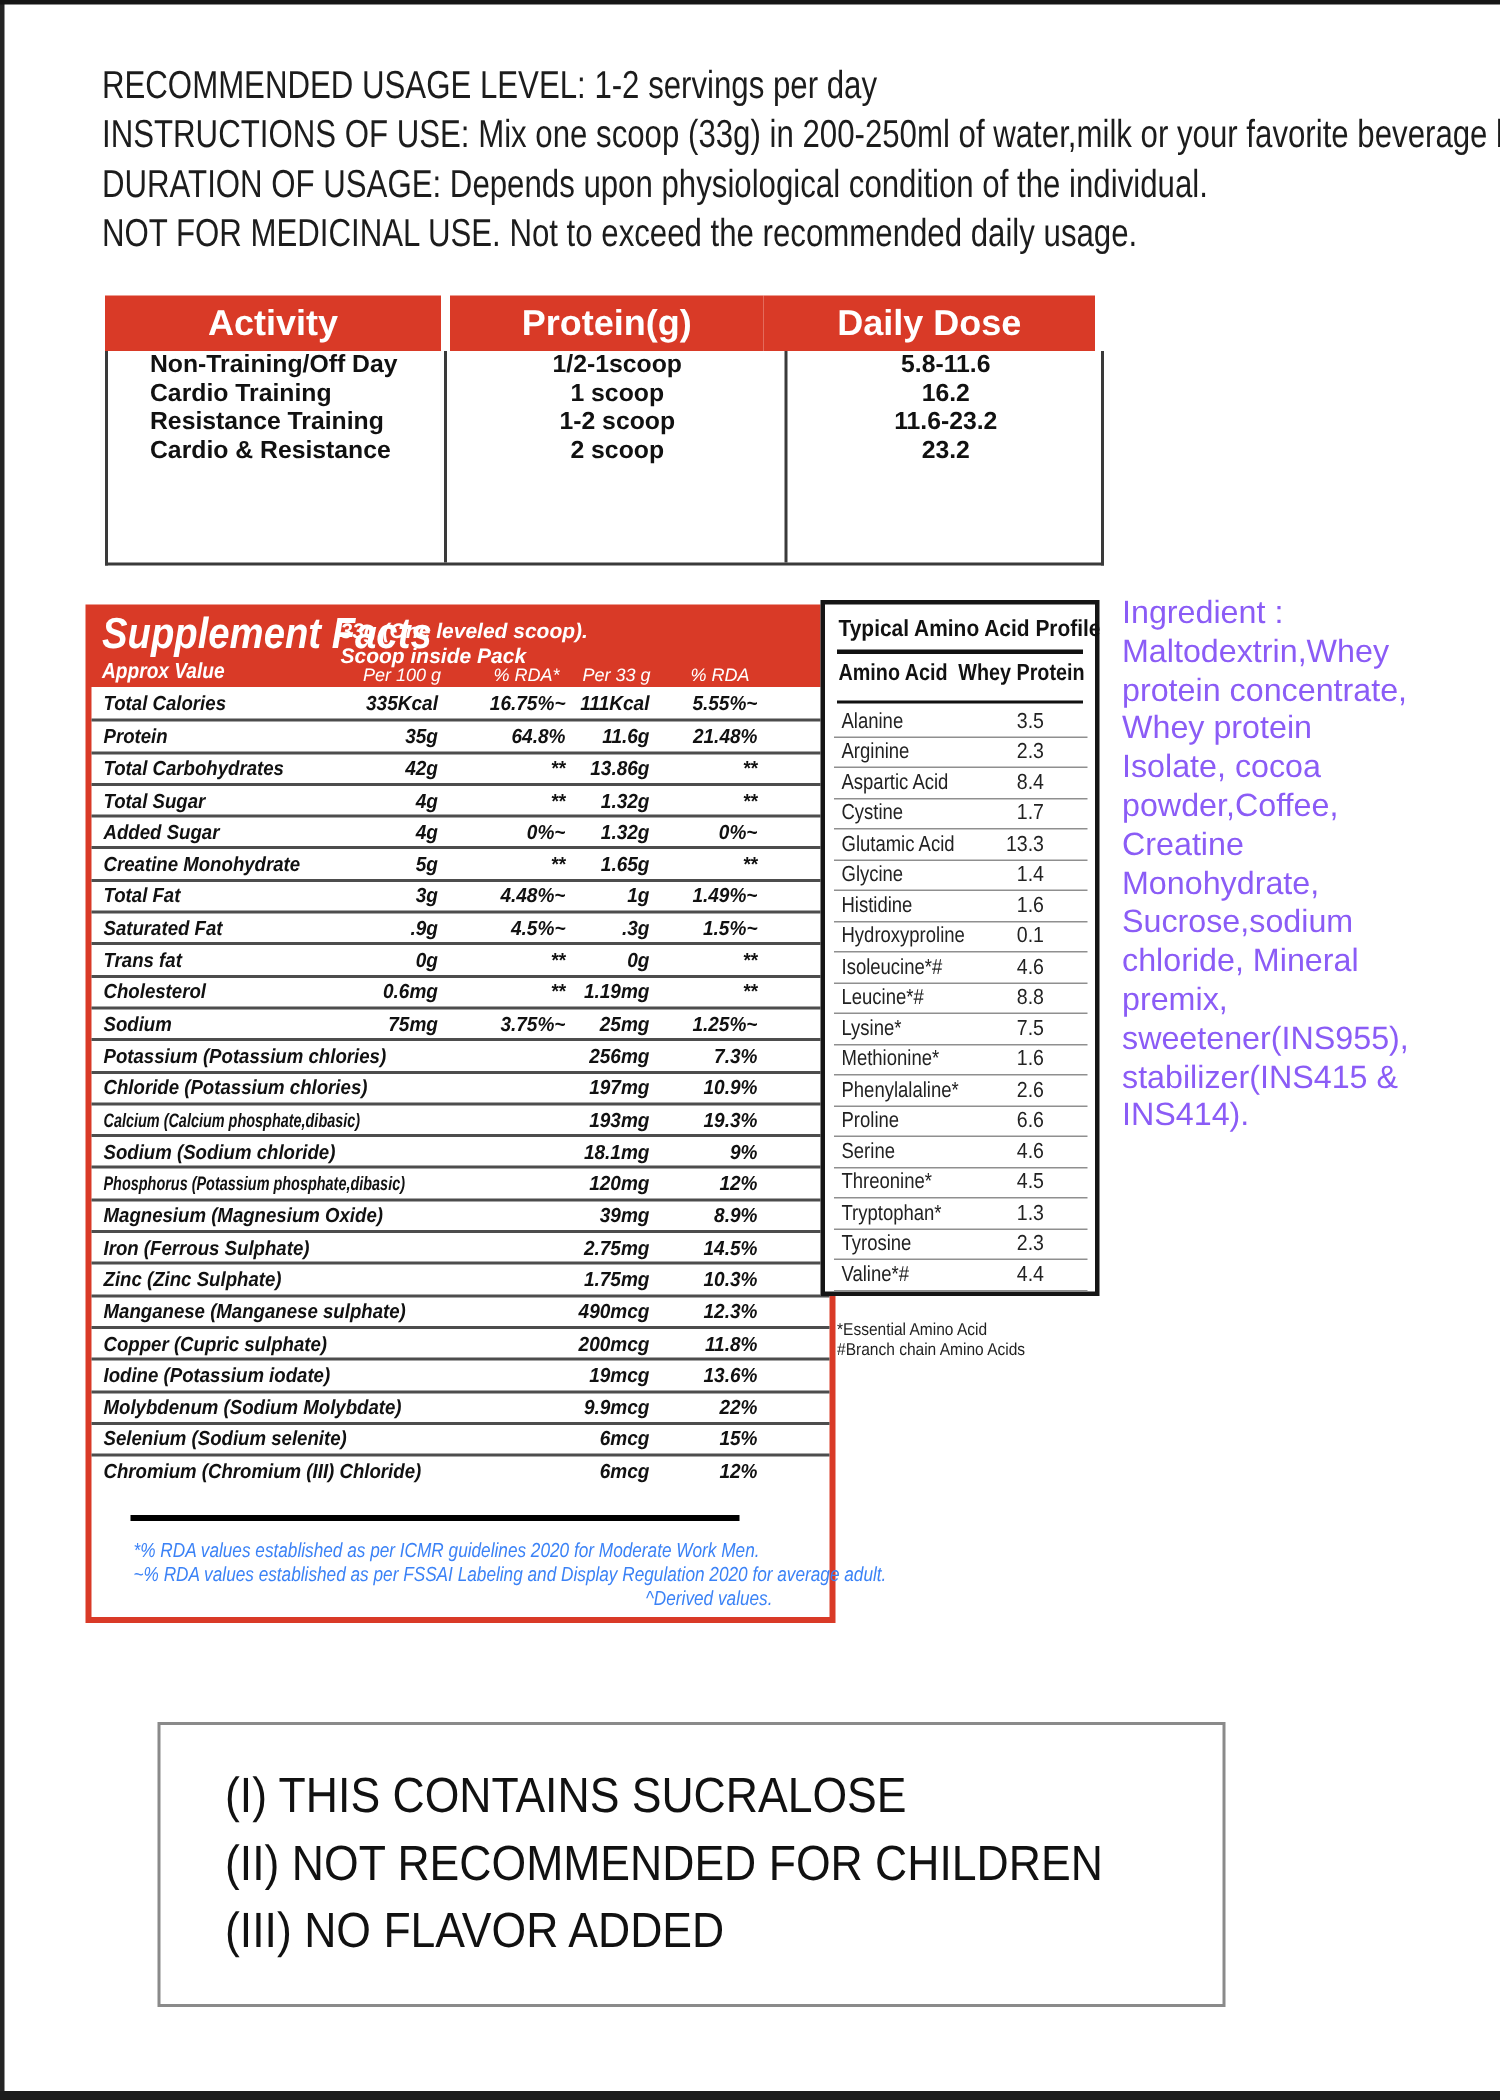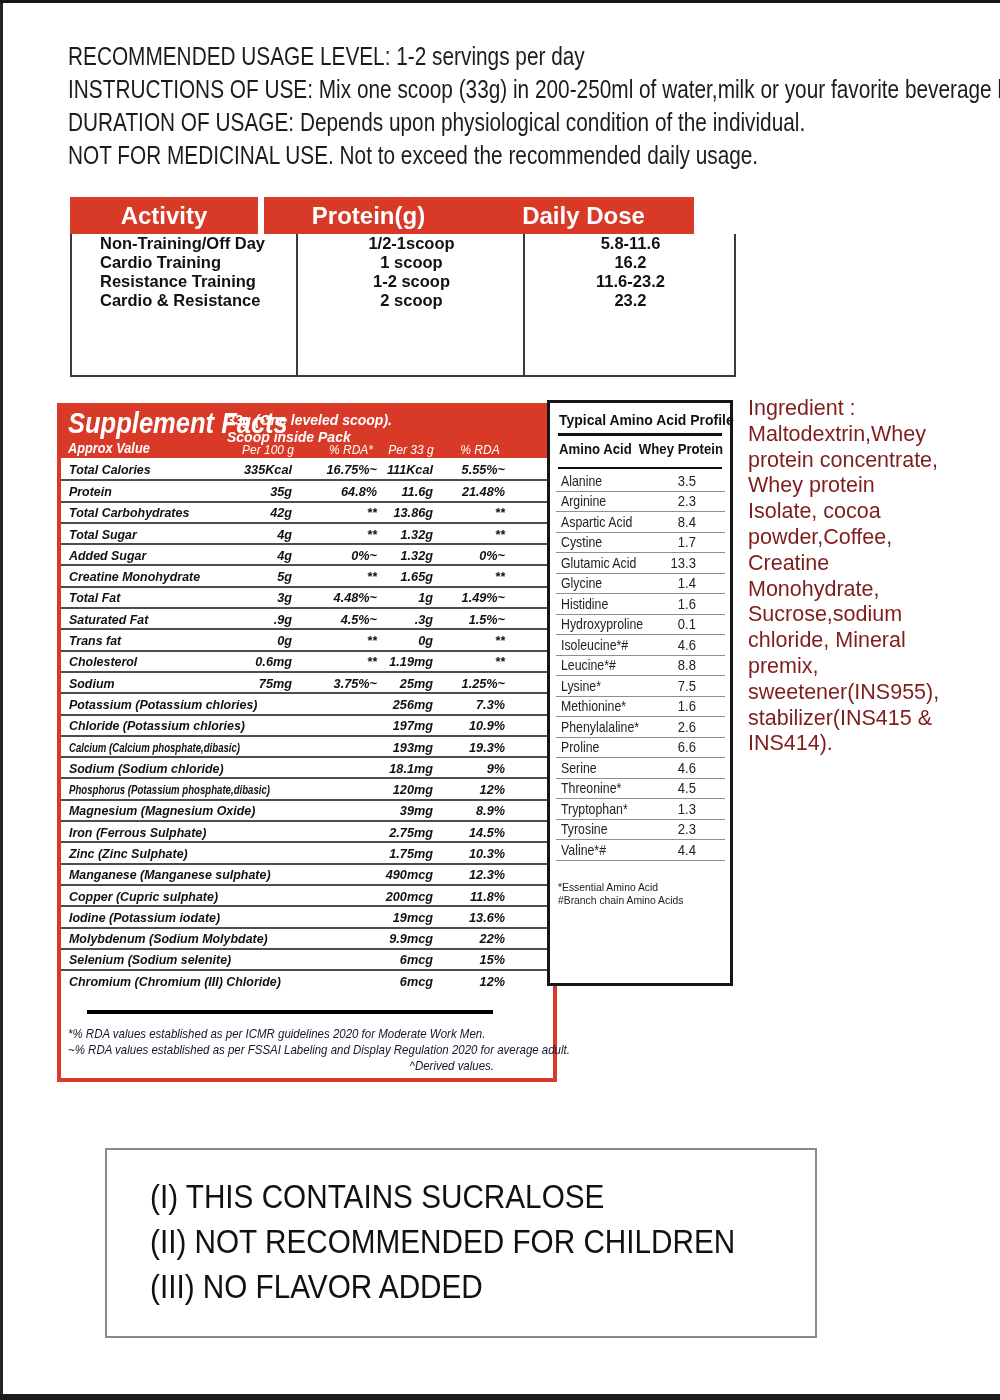--- a/index.html
+++ b/index.html
@@ -13,21 +13,21 @@
   
   .usage{position:absolute;left:68px;top:40px;}
   .usage .line{font-size:26px;line-height:33px;color:#1c1c1c;font-weight:500;
                transform:scaleX(0.8);transform-origin:left center;white-space:nowrap;}
 
   
   .act{position:absolute;left:70px;top:197px;width:666px;}
   .act-header{display:flex;height:37px;}
   .act-h{background:#d93a27;color:#fff;font-weight:700;font-size:24px;
          display:flex;align-items:center;justify-content:center;}
-  .ah1{width:188px;margin-right:6px;}
+  .ah1{width:224px;margin-right:6px;}
   .ah2{width:221px;margin-right:6px;}
   .ah3{width:209px;}
   .act-body{position:relative;height:141px;border:2px solid #3a3a3a;border-top:none;box-sizing:content-box;}
   .act-sep{position:absolute;top:0;bottom:0;width:2px;background:#3a3a3a;}
   .sep1{left:224px;} .sep2{left:451px;}
   .act-rows{display:flex;flex-direction:column;height:100%;justify-content:flex-start;padding:0 0;}
   .act-row{display:grid;grid-template-columns:226px 227px 211px;}
   .act-c1{padding-left:28px;font-weight:700;font-size:16.5px;}
   .act-c2,.act-c3{text-align:center;font-weight:700;font-size:16.5px;}
 
@@ -43,47 +43,47 @@
   .sup-body{position:absolute;left:4px;right:4px;top:55px;bottom:4px;background:#fff;}
   .s-row{position:relative;height:21.3px;box-sizing:border-box;}
   .s-row + .s-row{border-top:2px solid #4d4d4d;}
   .s-label{position:absolute;left:8px;top:50%;transform:translateY(-50%) scaleX(0.92);
            transform-origin:left center;font-weight:700;font-size:13.5px;white-space:nowrap;color:#111;}
   .s-label.narrow{transform:translateY(-50%) scaleX(0.74);font-size:13px;}
   .s-val{position:absolute;top:50%;transform:translateY(-50%) scaleX(0.94);transform-origin:right center;
          font-weight:700;font-size:13.5px;text-align:right;width:100px;color:#111;white-space:nowrap;}
   .v100{left:131px;} .vr100{left:216px;} .v33{left:272px;} .vr33{left:344px;}
   .s-rule{position:absolute;left:26px;width:406px;top:552px;height:3.5px;background:#000;}
-  .s-notes{position:absolute;left:7px;top:568px;width:426px;font-size:13.5px;color:#0f172a;line-height:16px;}
+  .s-notes{position:absolute;left:28px;top:568px;width:426px;font-size:13.5px;color:#3b82f6;line-height:16px;}
   .s-note{transform:scaleX(0.85);transform-origin:left center;white-space:nowrap;}
   .s-note-r{transform:scaleX(0.85);transform-origin:right center;text-align:right;white-space:nowrap;}
 
   
-  .ami{position:absolute;left:547px;top:400px;width:186px;height:586px;border:3px solid #151515;
+  .ami{position:absolute;left:547px;top:400px;width:186px;height:464px;border:3px solid #151515;
        box-sizing:border-box;background:#fff;}
   .ami-title{margin-top:8px;text-align:center;font-weight:700;font-size:15.5px;transform:scaleX(0.9);white-space:nowrap;}
   .ami-rule{height:2.5px;background:#111;margin:4px 8px 0 8px;}
   .ami-head{position:relative;height:27px;}
   .ami-h1{position:absolute;left:9px;top:50%;transform:translateY(-50%) scaleX(0.85);
           transform-origin:left center;font-weight:700;font-size:15.5px;white-space:nowrap;}
   .ami-h2{position:absolute;right:7px;top:50%;transform:translateY(-50%) scaleX(0.85);
           transform-origin:right center;font-weight:700;font-size:15.5px;white-space:nowrap;}
   .a-rows{margin-top:2px;}
   .a-row{position:relative;height:20.5px;box-sizing:border-box;border-bottom:1px solid #8f8f8f;
          margin-left:6px;margin-right:5px;}
   .a-name{position:absolute;left:5px;top:50%;transform:translateY(-50%) scaleX(0.85);
           transform-origin:left center;font-size:14.5px;color:#222;white-space:nowrap;}
   .a-val{position:absolute;left:92px;width:48px;text-align:right;top:50%;
          transform:translateY(-50%) scaleX(0.9);transform-origin:right center;font-size:14.5px;color:#222;}
   .ami-notes{margin:20px 0 0 8px;font-size:11.5px;color:#222;line-height:13.5px;}
   .ami-note{transform:scaleX(0.9);transform-origin:left center;white-space:nowrap;}
 
   
   .ing{position:absolute;left:748px;top:396px;width:245px;font-size:21.5px;line-height:25.8px;
-       color:#7f1d1d;white-space:pre-line;}
+       color:#8b5cf6;white-space:pre-line;}
 
   
   .notice{position:absolute;left:105px;top:1148px;width:712px;height:190px;
           border:2px solid #8a8a8a;box-sizing:border-box;}
   .n-line{margin-left:43px;font-size:33px;line-height:45px;color:#111;
           transform:scaleX(0.9);transform-origin:left center;white-space:nowrap;}
   .n-first{margin-top:24px;}
 </style>
 </head>
 <body>

